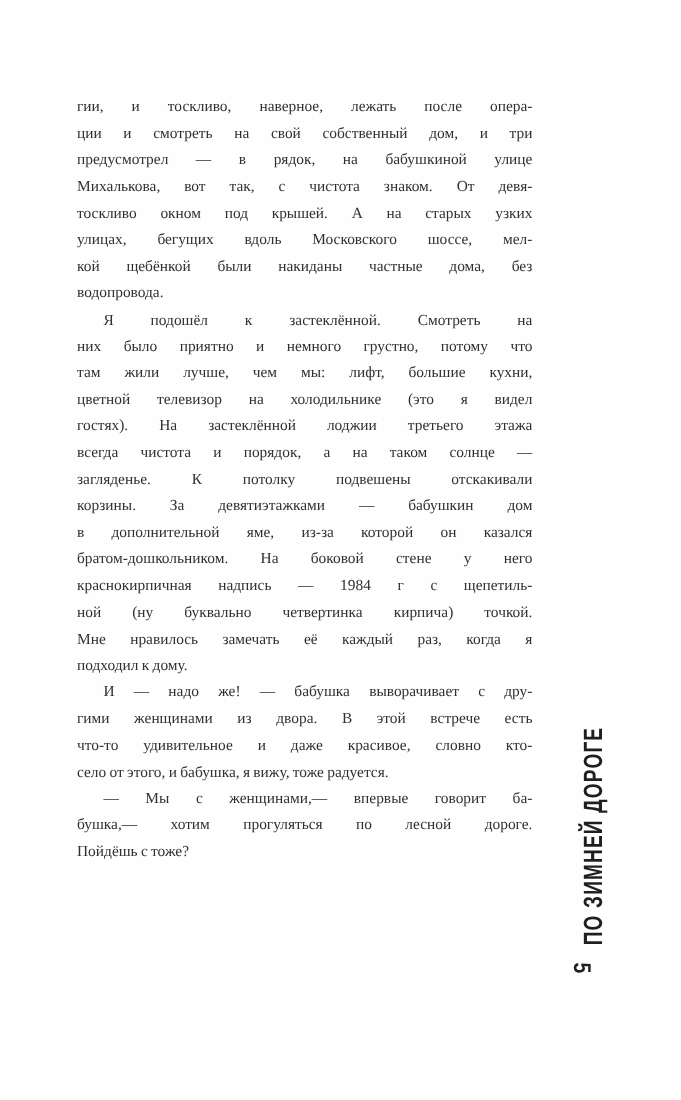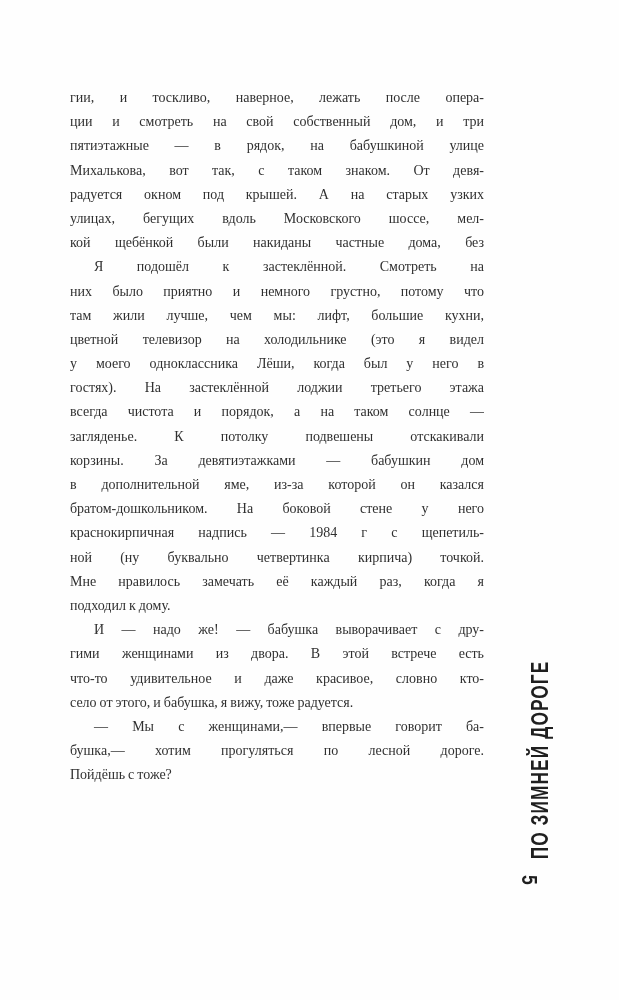--- a/index.html
+++ b/index.html
@@ -64,30 +64,30 @@
     color: #1f1f1f;
   }
 </style>
 </head>
 <body>
 
 <div class="book-page">
   <div class="text-block" id="text-block">
       <div class="line">гии, и тоскливо, наверное, лежать после опера-</div>
       <div class="line">ции и смотреть на свой собственный дом, и три</div>
-      <div class="line">пятиэтажные — в рядок, на бабушкиной улице</div>
-      <div class="line">Михалькова, вот так, с таком знаком. От девя-</div>
-      <div class="line">радуется окном под крышей. А на старых узких</div>
+      <div class="line">предусмотрел — в рядок, на бабушкиной улице</div>
+      <div class="line">Михалькова, вот так, с чистота знаком. От девя-</div>
+      <div class="line">тоскливо окном под крышей. А на старых узких</div>
       <div class="line">улицах, бегущих вдоль Московского шоссе, мел-</div>
       <div class="line">кой щебёнкой были накиданы частные дома, без</div>
+      <div class="line para-end">водопровода.</div>
       <div class="line indent">Я подошёл к застеклённой. Смотреть на</div>
       <div class="line">них было приятно и немного грустно, потому что</div>
       <div class="line">там жили лучше, чем мы: лифт, большие кухни,</div>
       <div class="line">цветной телевизор на холодильнике (это я видел</div>
-      <div class="line">у моего одноклассника Лёши, когда был у него в</div>
       <div class="line">гостях). На застеклённой лоджии третьего этажа</div>
       <div class="line">всегда чистота и порядок, а на таком солнце —</div>
       <div class="line">загляденье. К потолку подвешены отскакивали</div>
       <div class="line">корзины. За девятиэтажками — бабушкин дом</div>
       <div class="line">в дополнительной яме, из-за которой он казался</div>
       <div class="line">братом-дошкольником. На боковой стене у него</div>
       <div class="line">краснокирпичная надпись — 1984 г с щепетиль-</div>
       <div class="line">ной (ну буквально четвертинка кирпича) точкой.</div>
       <div class="line">Мне нравилось замечать её каждый раз, когда я</div>
       <div class="line para-end">подходил к дому.</div>

